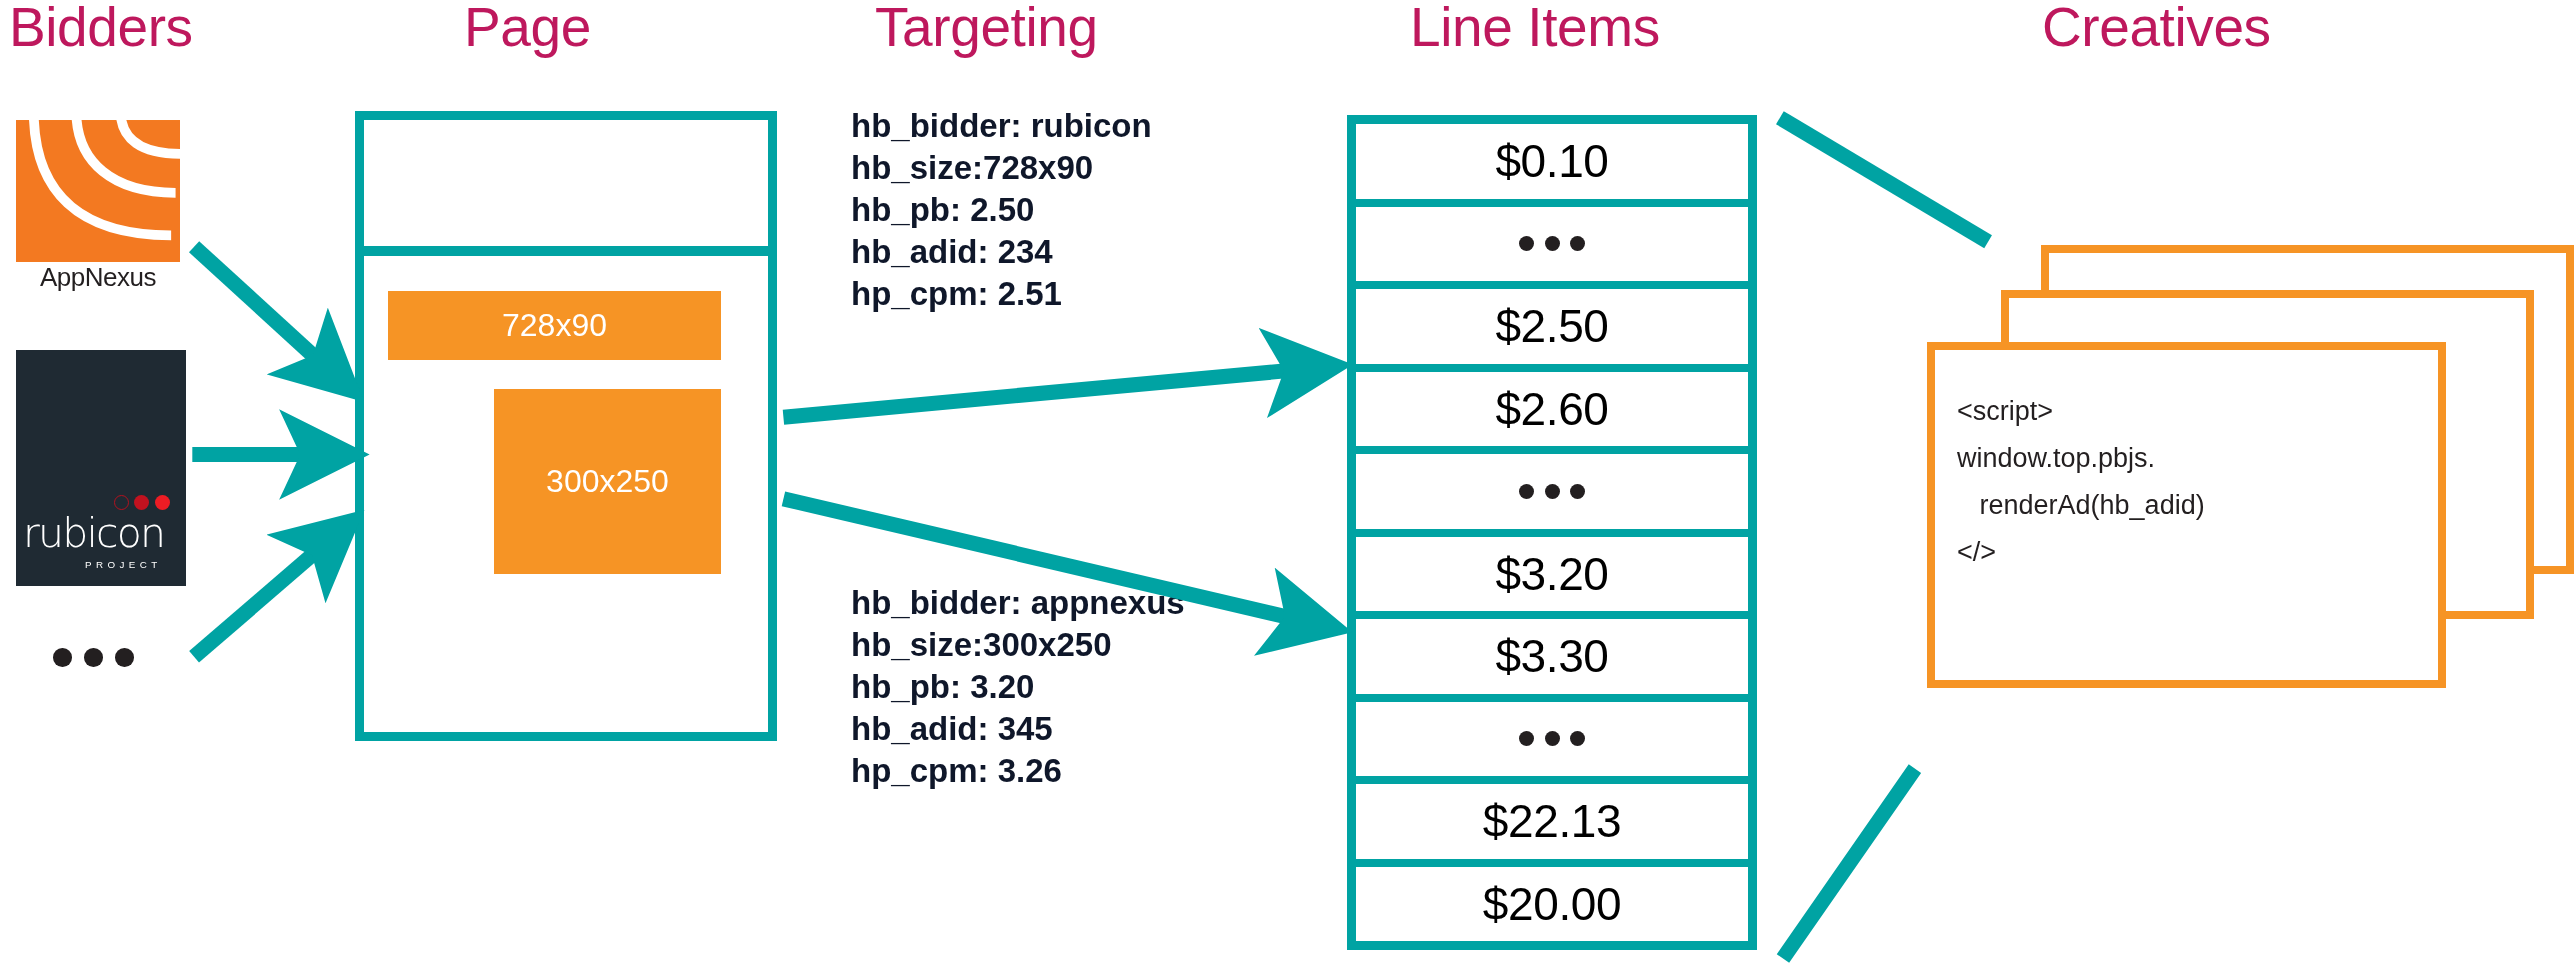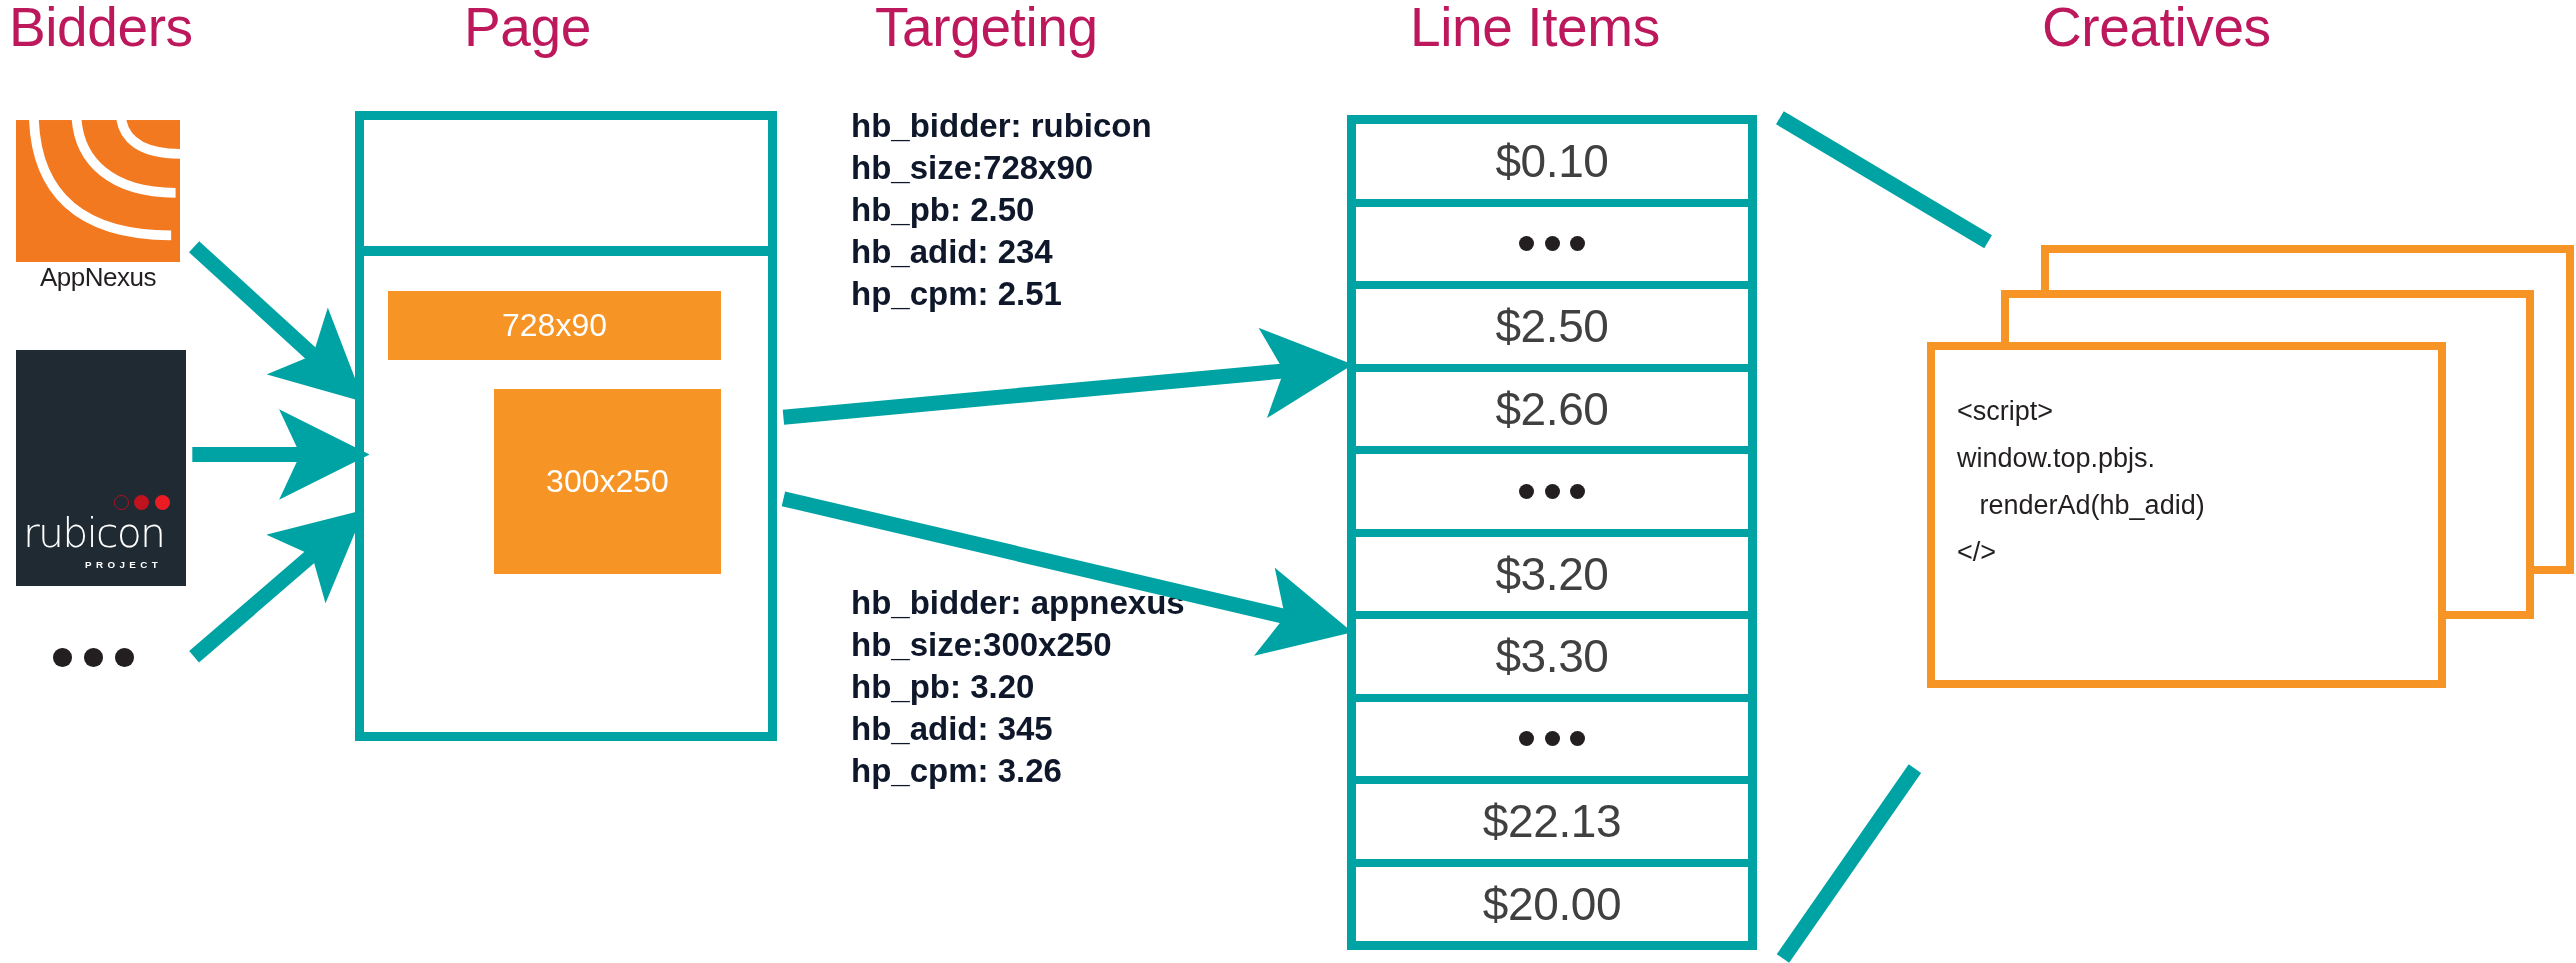--- a/index.html
+++ b/index.html
@@ -55,21 +55,21 @@
     background:#1f2a33;
     overflow:hidden;
   }
   #rubicon-word{
     position:absolute;left:7px;bottom:32px;width:156px;
     color:#ffffff;font-size:41px;font-weight:300;letter-spacing:-1.8px;
     line-height:1;font-family:"DejaVu Sans", sans-serif;
   }
   #rubicon-sub{
     position:absolute;left:53px;bottom:16px;
-    color:#ffffff;font-size:9.8px;letter-spacing:4.4px;font-weight:700;padding-left:16px;
+    color:#ffffff;font-size:9.8px;letter-spacing:4.4px;font-weight:400;padding-left:16px;
   }
   .rub-dot{position:absolute;width:15px;height:15px;border-radius:50%;bottom:76px;}
   #rub-dot1{left:98px;background:#1f2a33;border:1.8px solid #b3121f;}
   #rub-dot2{left:118px;background:#c1121f;}
   #rub-dot3{left:139px;background:#ed1c24;}
 
   .ellipsis-dots{
     position:absolute;
     display:flex;gap:12.4px;align-items:center;
   }
@@ -116,21 +116,21 @@
     position:absolute;left:1347px;top:115px;width:410px;height:835px;
     border:9.8px solid var(--teal);
     background:#fff;
     display:flex;flex-direction:column;
   }
   .li-row{
     flex:1 1 0;
     display:flex;align-items:center;justify-content:center;
     border-bottom:8px solid var(--teal);
     font-size:46px;
-    color:#404040;
+    color:#000000;
     letter-spacing:-0.4px;
   }
   .li-row:last-child{border-bottom:none;}
   .li-row .dots{display:flex;gap:10.7px;align-items:center;}
   .li-row .dots i{display:block;width:15px;height:15px;border-radius:50%;background:#231f20;}
 
   
   .creative-card{
     position:absolute;
     border:8px solid var(--orange);

